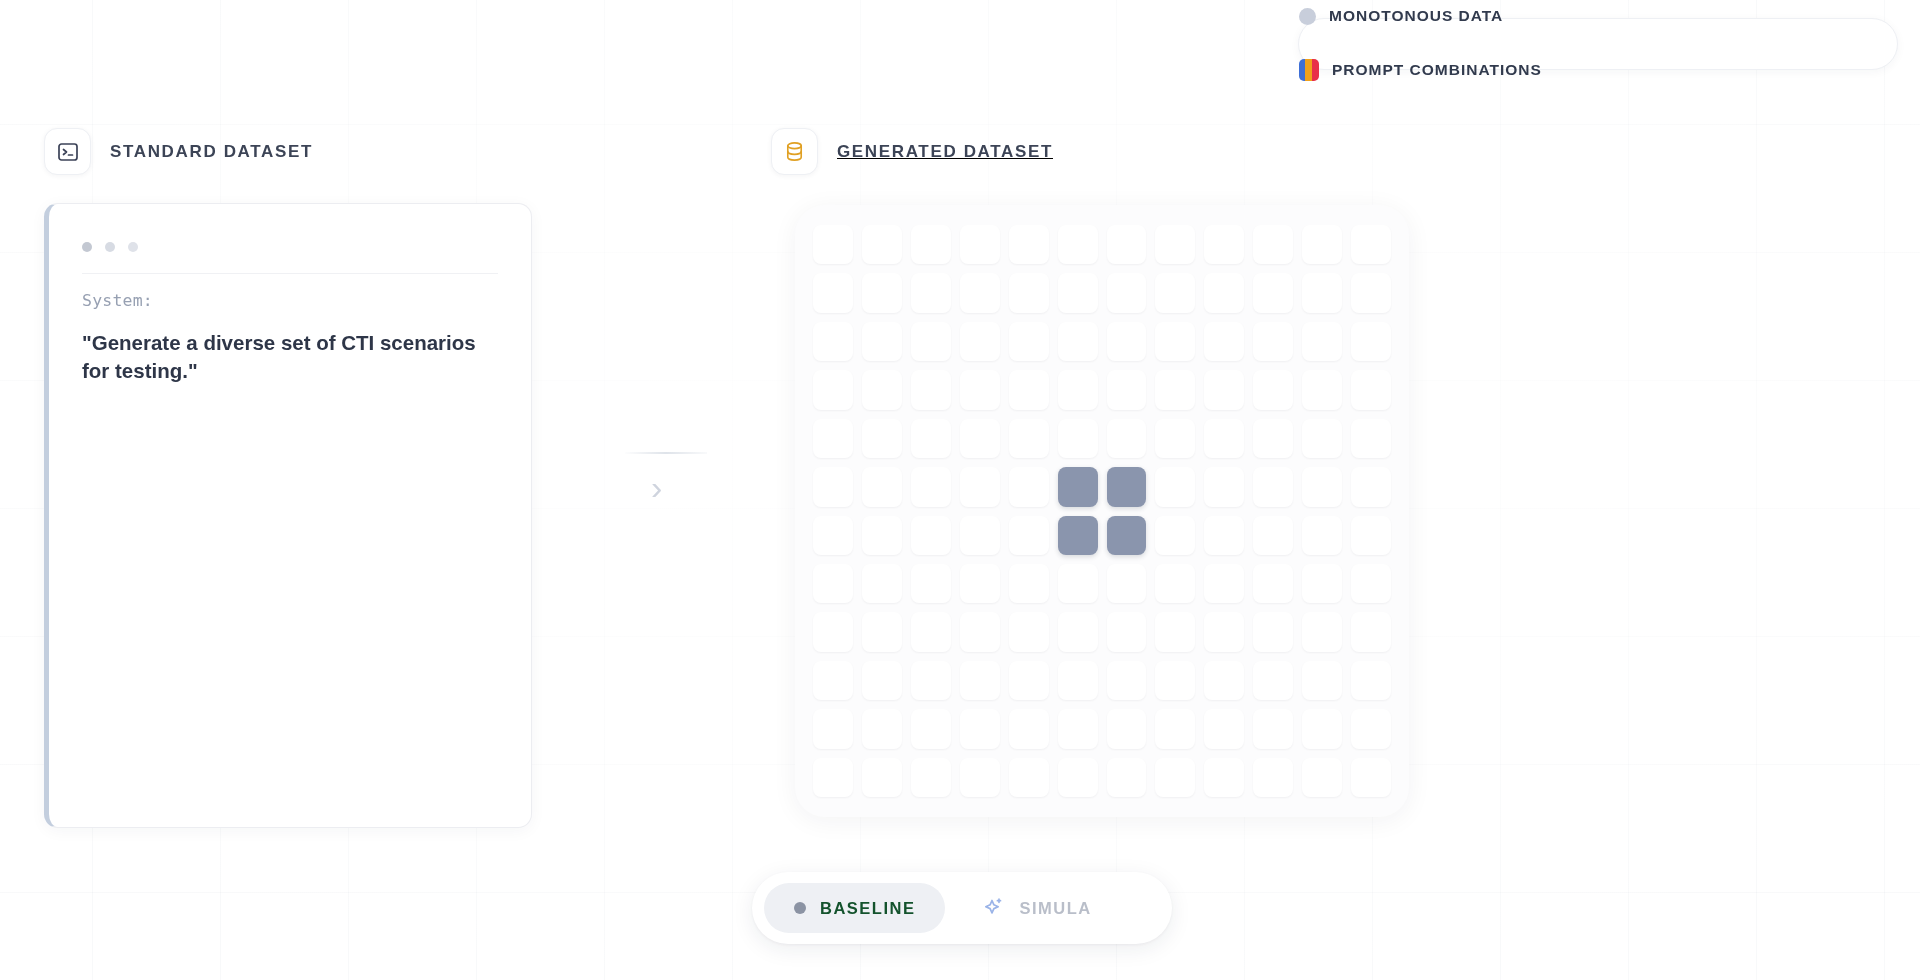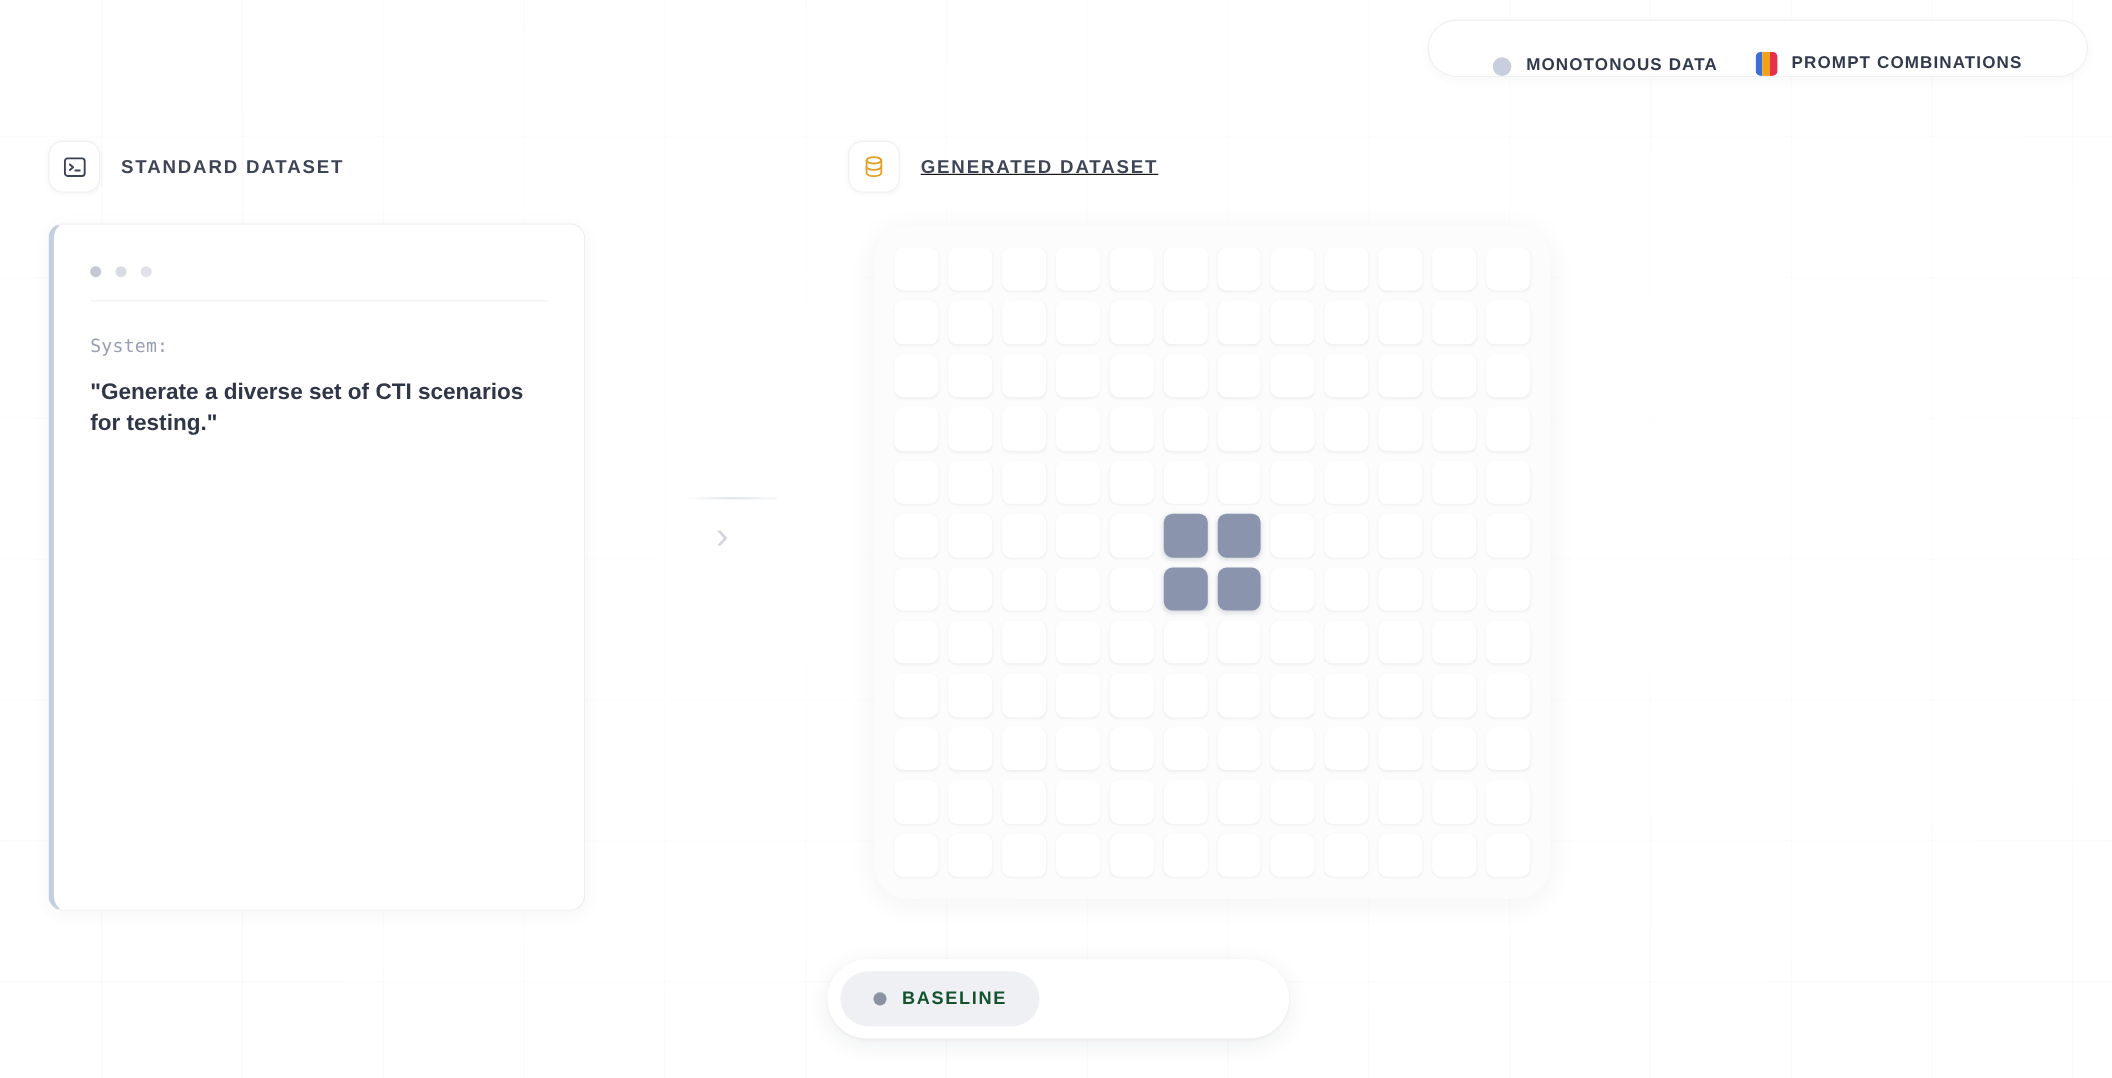--- a/index.html
+++ b/index.html
@@ -40,23 +40,24 @@
     position: absolute;
     top: 18px;
     left: 1298px;
     width: 600px;
     height: 52px;
     background: #ffffff;
     border: 1px solid #eef0f4;
     border-radius: 26px;
     box-shadow: 0 2px 10px rgba(30,41,59,0.045);
     display: flex;
-    align-items: flex-end;
+    align-items: flex-start;
     justify-content: center;
     gap: 34px;
+    flex-direction: column;
   }
   .legend-item {
     display: flex;
     align-items: center;
     gap: 13px;
   }
   .legend-label {
     font-size: 15.5px;
     font-weight: 700;
     letter-spacing: 1.0px;
@@ -136,21 +137,21 @@
   }
   #prompt-dots span:nth-child(1) { background: #c3c8d2; }
   #prompt-dots span:nth-child(2) { background: #d7dbe3; }
   #prompt-dots span:nth-child(3) { background: #dfe2e9; }
   #prompt-divider {
     margin-top: 21px;
     height: 1px;
     background: #f0f1f4;
   }
   #prompt-role {
-    margin-top: 31px;
+    margin-top: 17px;
     font-family: "DejaVu Sans Mono", monospace;
     font-size: 16.5px;
     color: #97a0b2;
     letter-spacing: 0.2px;
   }
   #prompt-text {
     margin-top: 19px;
     font-size: 20.5px;
     font-weight: 600;
     line-height: 1.38;
@@ -465,13 +466,22 @@
       <div class="cell"></div>
       <div class="cell"></div>
     </div>
 </div>
 
 <div id="mode-switch">
   <button class="mode-btn active">
     <span class="mode-dot"></span>
     <span class="mode-label">BASELINE</span>
   </button>
+  <button class="mode-btn inactive">
+    <span style="display:flex;">
+      <svg width="24" height="24" viewBox="0 0 24 24" fill="none" stroke="#9bb4e8" stroke-width="1.7" stroke-linecap="round" stroke-linejoin="round">
+        <path d="M11 4.5l1.9 4.3 4.3 1.9-4.3 1.9-1.9 4.3-1.9-4.3-4.3-1.9 4.3-1.9z"></path>
+        <path d="M18 3.2v3.1M16.4 4.7h3.1"></path>
+      </svg>
+    </span>
+    <span class="mode-label">SIMULA</span>
+  </button>
 </div>
 
 </body></html>

